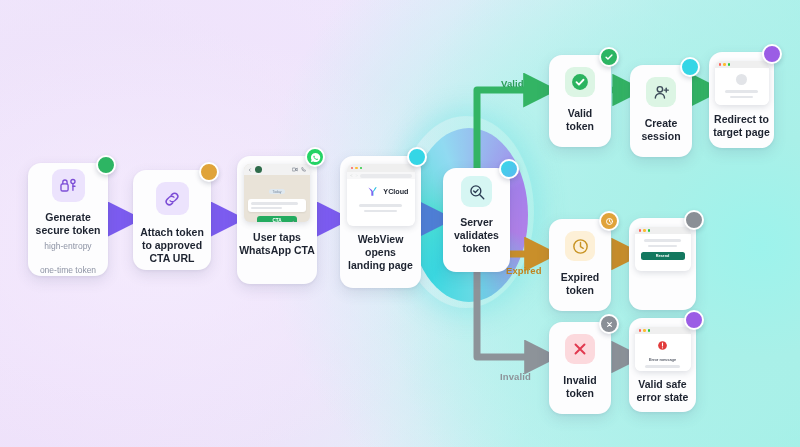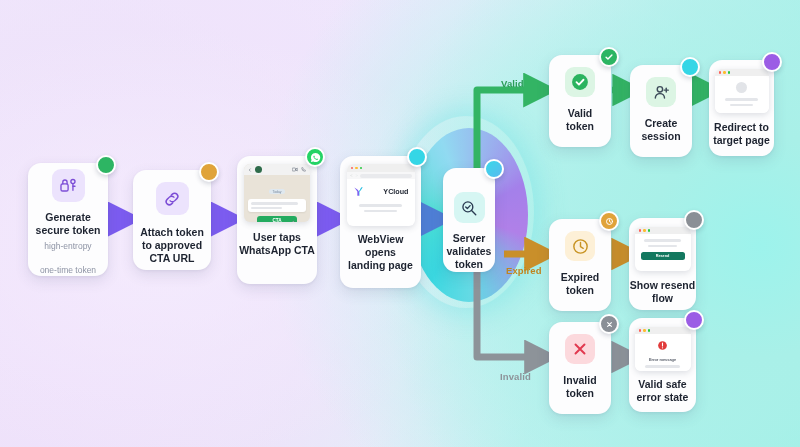--- a/index.html
+++ b/index.html
@@ -198,41 +198,41 @@
       <div style="height:7px;background:#f7f7f8;display:flex;align-items:center;padding:0 3px;gap:2px;">
         <svg width="3" height="3" viewBox="0 0 24 24" fill="none" stroke="#b4b7bd" stroke-width="3">
             <path d="M15 4 L7 12 L15 20"></path>
           </svg>
         <svg width="3" height="3" viewBox="0 0 24 24" fill="none" stroke="#d4d6da" stroke-width="3">
             <path d="M9 4 L17 12 L9 20"></path>
           </svg>
         <div style="flex:1;height:4px;background:#e9eaed;border-radius:2px;"></div>
       </div>
       <div class="mock-body" style="padding-top:7px;">
-        <div style="display:flex;align-items:center;justify-content:space-between;gap:5px;margin-bottom:7px;">
+        <div style="display:flex;align-items:center;justify-content:flex-end;gap:5px;margin-bottom:7px;">
           <svg width="11" height="11" viewBox="0 0 24 24">
             <path d="M3 3 L9.5 12.2 L9.5 21 L13 21 L13 12.2 L10.2 8.2 Z" fill="#7b5cf0"></path>
             <path d="M21 3 L14 12.2 L14 21 L13 21 L13 12 L18 3 Z" fill="#2bb3e8"></path>
             <path d="M13.2 11.8 L18.6 3 L21 3 L14.4 12.6 Z" fill="#35c8e0"></path>
           </svg>
           <span style="font-size:7.2px;font-weight:700;color:#1e2430;">YCloud</span>
         </div>
         <div class="ln" style="width:78%;"></div>
         <div class="ln" style="width:58%;"></div>
       </div>
     </div>
     <div style="margin-top:7px;">
       <div class="card-title">WebView</div>
       <div class="card-title">opens</div>
       <div class="card-title">landing page</div>
     </div>
     <div class="badge" style="right:-6px;top:-9px;background:#35d6e6;"></div>
   </div>
 
-  <div class="card" style="left:443px;top:168px;width:52px;height:104px;padding-top:24px;">
+  <div class="card" style="left:443px;top:168px;width:67px;height:104px;padding-top:8px;">
     <div class="tile" style="background:#d6f6f3;width:31px;height:31px;">
       <svg width="18" height="18" viewBox="0 0 24 24" fill="none" stroke="#2a3b52" stroke-width="1.8" stroke-linecap="round" stroke-linejoin="round">
         <circle cx="10.5" cy="10.5" r="6.6"></circle>
           <path d="M7.6 10.6l2.2 2.2 3.6-4"></path>
           <path d="M15.4 15.4L21 21"></path>
       </svg>
     </div>
     <div style="margin-top:9px;">
       <div class="card-title">Server</div>
       <div class="card-title">validates</div>
@@ -268,21 +268,21 @@
           <path d="M15.5 9h5"></path>
       </svg>
     </div>
     <div style="margin-top:10px;">
       <div class="card-title">Create</div>
       <div class="card-title">session</div>
     </div>
     <div class="badge" style="right:-8px;top:-8px;background:#35d6e6;"></div>
   </div>
 
-  <div class="card" style="left:709px;top:52px;width:65px;height:96px;padding-top:9px;margin-top:8px;">
+  <div class="card" style="left:709px;top:52px;width:65px;height:96px;padding-top:9px;">
     <div class="mock" style="width:54px;height:44px;">
       <div class="mock-bar" style="height:7px;">
         <div class="dotr" style="background:#ff5f57;"></div>
         <div class="dotr" style="background:#febc2e;"></div>
         <div class="dotr" style="background:#28c840;"></div>
       </div>
       <div class="mock-body" style="padding-top:6px;">
         <div style="width:11px;height:11px;border-radius:50%;background:#e2e4e8;margin:0 auto 5px;"></div>
         <div class="ln" style="width:80%;"></div>
         <div class="ln" style="width:55%;"></div>
@@ -321,24 +321,20 @@
         <div class="dotr" style="background:#febc2e;"></div>
         <div class="dotr" style="background:#28c840;"></div>
       </div>
       <div class="mock-body" style="padding-top:5px;">
         <div class="ln" style="width:86%;"></div>
         <div class="ln" style="width:66%;margin-bottom:5px;"></div>
         <div style="background:#13785f;color:#fff;font-size:3.8px;font-weight:600;border-radius:2.5px;
                     height:8px;display:flex;align-items:center;justify-content:center;">Resend</div>
       </div>
     </div>
-    <div style="margin-top:8px;">
-      <div class="card-title">Show resend</div>
-      <div class="card-title">flow</div>
-    </div>
     <div class="badge" style="right:-8px;top:-8px;background:#8a8f96;"></div>
   </div>
 
   <div class="card" style="left:549px;top:322px;width:62px;height:92px;padding-top:12px;">
     <div class="tile" style="background:#fcd9dd;width:30px;height:30px;">
       <svg width="18" height="18" viewBox="0 0 24 24" fill="none" stroke="#e1394f" stroke-width="2.6" stroke-linecap="round">
           <path d="M6 6l12 12M18 6L6 18"></path>
         </svg>
     </div>
     <div style="margin-top:10px;">

